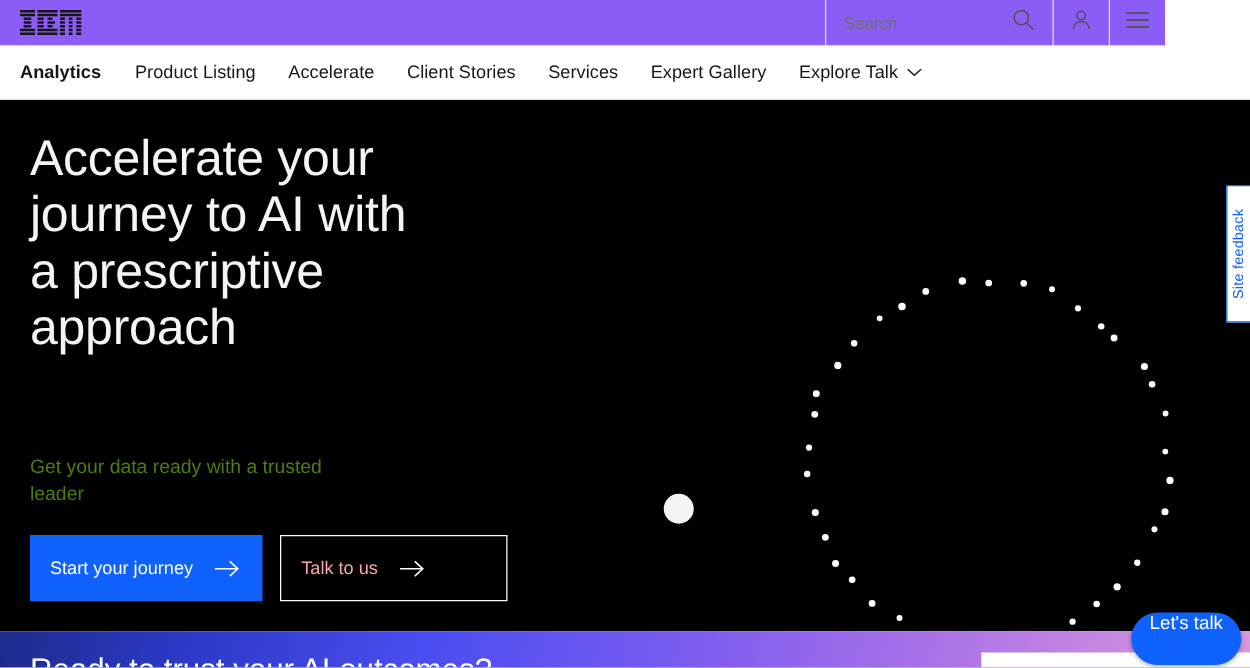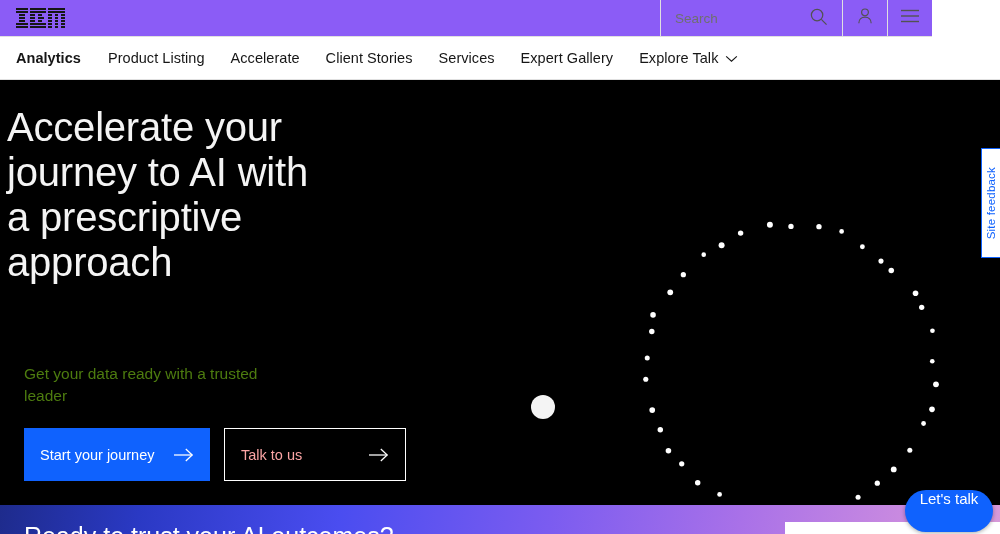--- a/index.html
+++ b/index.html
@@ -53,31 +53,31 @@
   .nav-item:first-child { padding-left:0; padding-right:14px; }
   .nav-item.active { font-weight:700; }
   .chev { margin-left:7px; display:inline-block; }
 
   
   .hero {
     position:absolute; top:80px; left:0; width:1000px; height:425px;
     background:#000000; overflow:hidden;
   }
   .hero-title {
-    position:absolute; left:7px; top:25px; width:330px;
+    position:absolute; left:24px; top:25px; width:330px;
     font-size:40px; line-height:45px; font-weight:300;
     color:#f4f4f4; letter-spacing:-0.2px;
   }
   .hero-sub {
     position:absolute; left:24px; top:283px; width:240px;
     font-size:15.5px; line-height:22px; color:#4d7c0f; font-weight:400;
   }
   .btn-row { position:absolute; left:24px; top:348px; display:flex; gap:14px; }
   .btn {
-    height:53px; display:flex; align-items:center; justify-content:space-between;
+    height:53px; display:flex; align-items:center; 
     padding:0 16px; font-size:14.5px; cursor:pointer; white-space:nowrap;
   }
   .btn-primary { width:186px; background:#0f62fe; color:#ffffff; border:none; }
   .btn-secondary {
     width:182px; background:transparent; color:#fca5a5;
     border:1px solid #ffffff;
   }
   .btn .arrow { margin-left:18px; display:inline-flex; }
 
   

